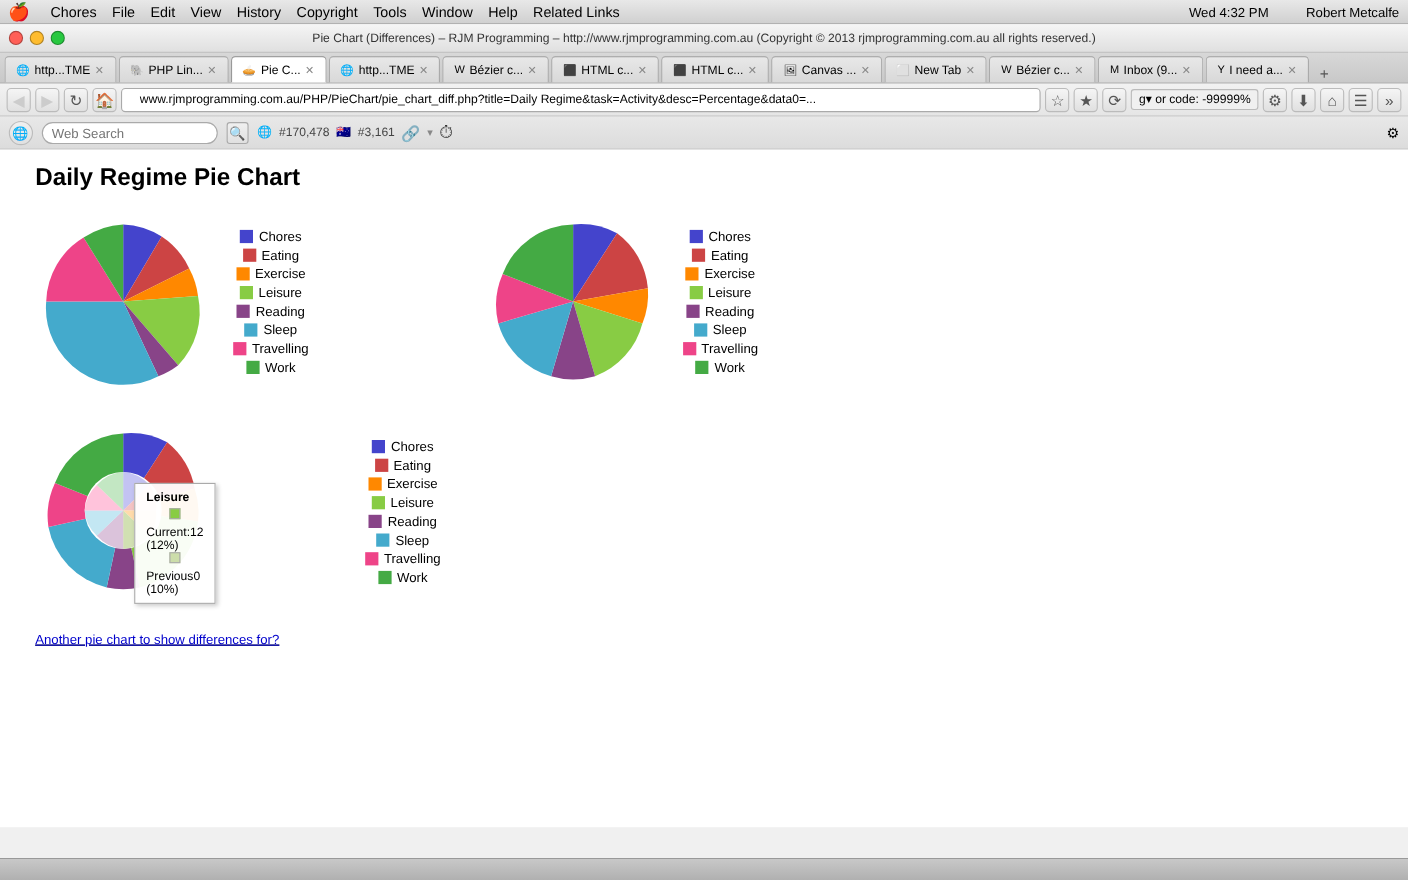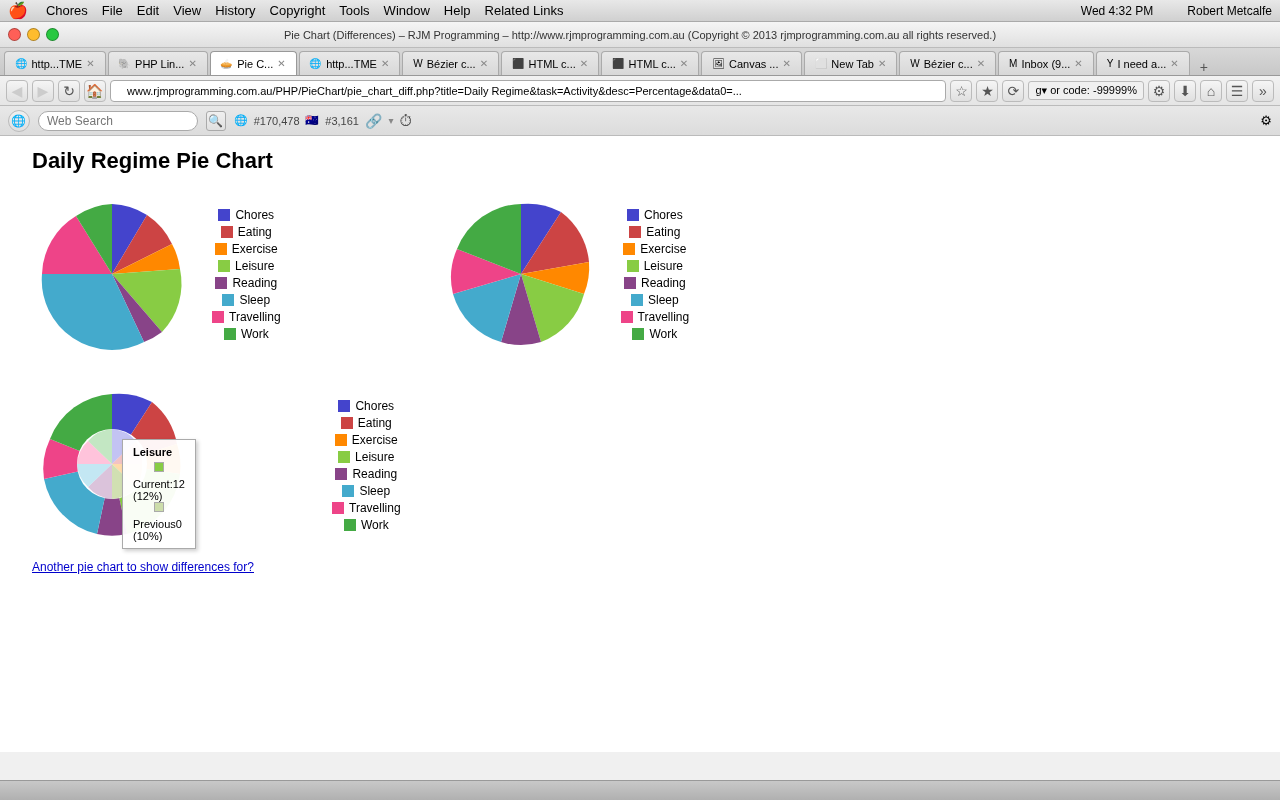--- a/index.html
+++ b/index.html
@@ -191,21 +191,21 @@
       box-shadow: 2px 2px 4px rgba(0,0,0,0.2);
       left: 215px;
       top: 515px;
     }
     .tooltip-title { font-weight: bold; margin-bottom: 4px; }
     .tooltip-row { display: flex; align-items: center; gap: 6px; flex-direction: column; }
     .tooltip-square { width: 10px; height: 10px; }
 
     
     .bottom-link {
-      margin-top: 12px;
+      margin-top: 26px;
       text-decoration: underline;
     }
     .bottom-link a {
       color: #0000cc;
       font-size: 12px;
       text-decoration: underline;
     }
 
     
     .dock {

